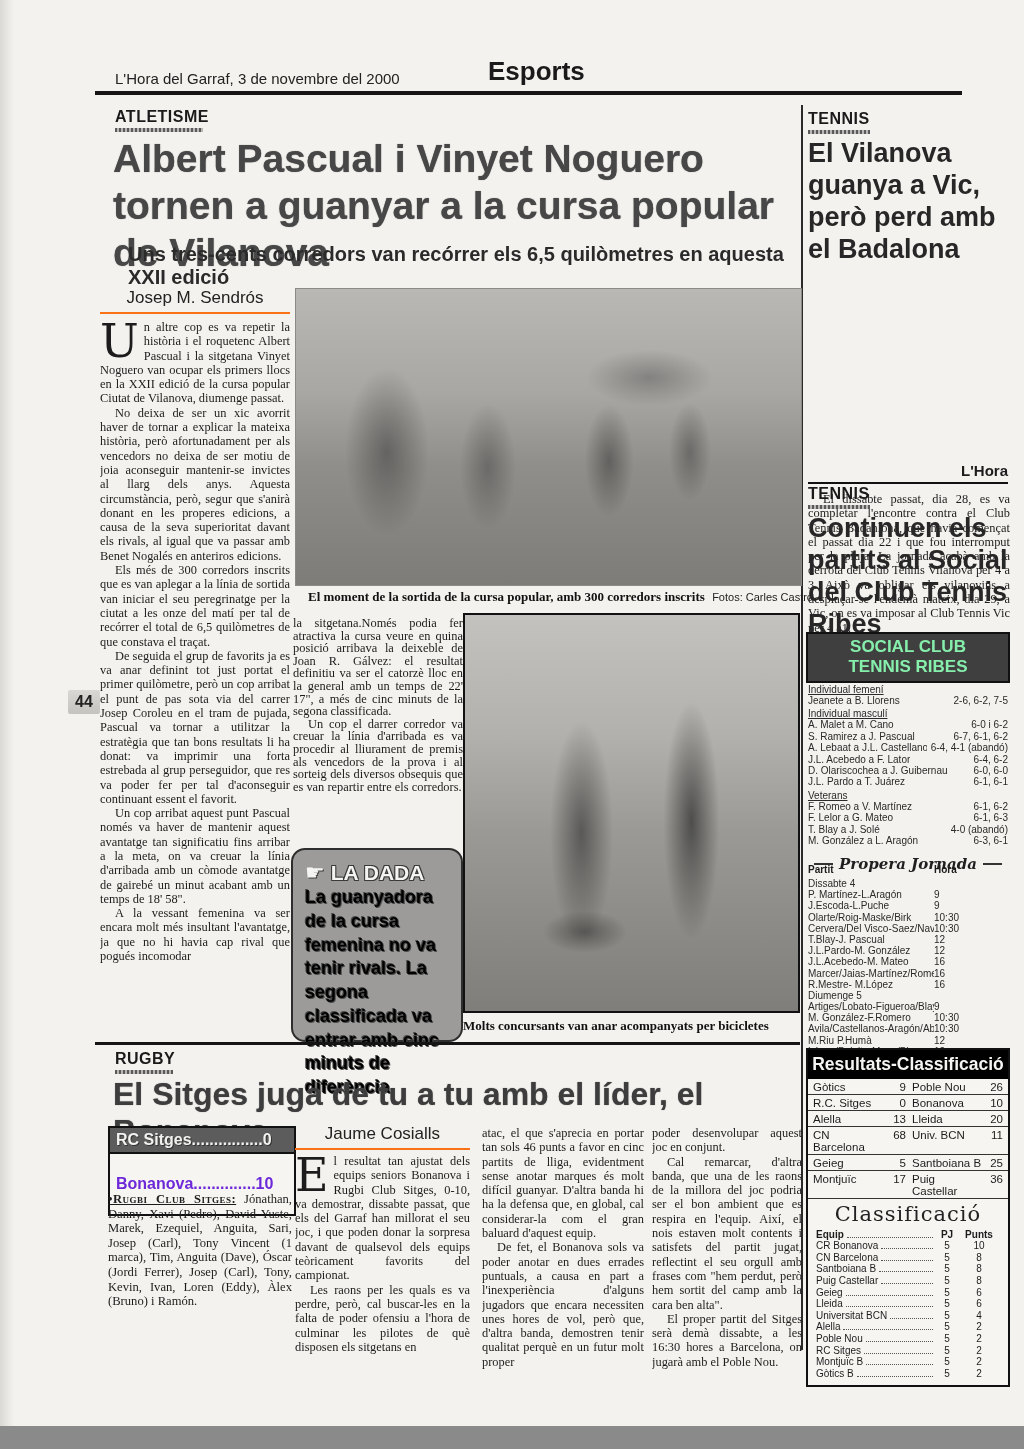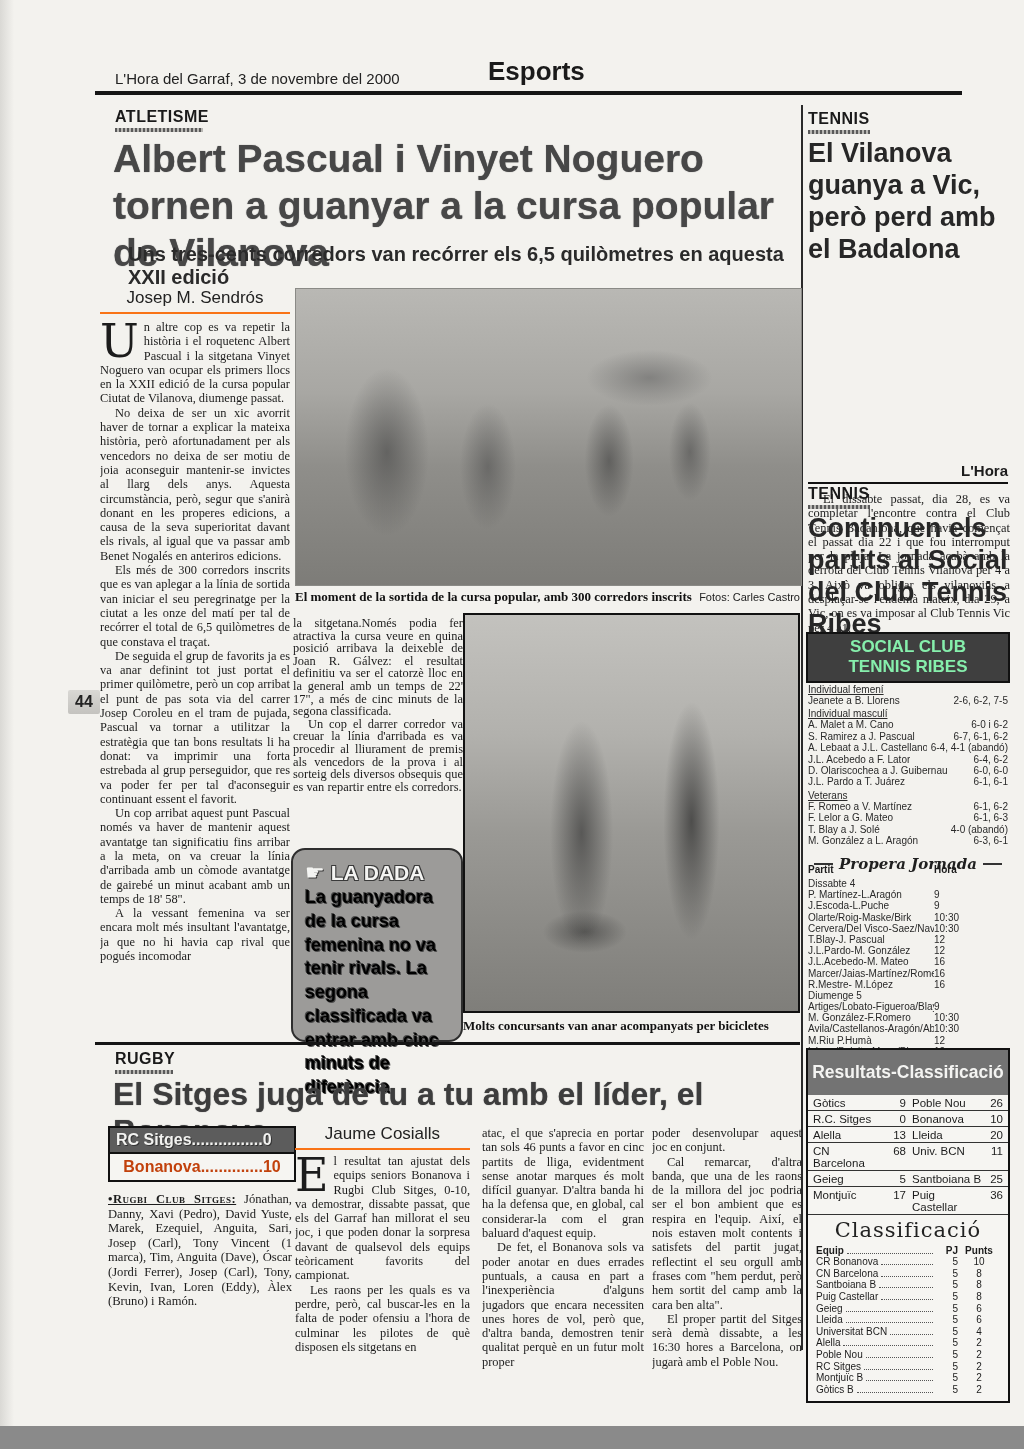--- a/index.html
+++ b/index.html
@@ -57,37 +57,37 @@
   .jornada-title .dash{flex:1;border-top:2px solid #333;margin:0 6px;}
   .j-head{display:flex;font-family:"Liberation Sans",sans-serif;font-weight:bold;font-size:10px;height:13px;}
   .j-list{font-family:"Liberation Sans",sans-serif;font-size:10px;color:#2a2a2a;}
   .j-day{height:11.2px;}
   .j-row{display:flex;height:11.2px;}
   .j-row .n,.j-head .n{flex:1;white-space:nowrap;overflow:hidden;}
   .j-row .t,.j-head .t{width:42px;margin-right:32px;text-align:left;}
   
   .scorebox{border:2px solid #111;font-family:"Liberation Sans",sans-serif;font-weight:bold;font-size:16px;}
   .scorebox .t1{background:#5c5c5c;color:#f2f2f0;padding:3px 6px;text-shadow:1px 1px 0 #333;}
-  .scorebox .t2{background:#f6f5f2;color:#c2410c;padding:4px 6px;border-top:2px solid #111;text-align:center;}
+  .scorebox .t2{background:#f6f5f2;color:#6d28d9;padding:21px 6px;border-top:2px solid #111;}
   .lineup{font-size:12.6px;line-height:14.6px;text-align:justify;}
   .lineup .lbl{font-weight:bold;font-variant:small-caps;text-decoration:underline;letter-spacing:.5px;}
   
   .resbox{border:2px solid #111;background:#f6f5f2;box-sizing:border-box;}
-  .resbox-head{background:#737373;color:#f4f4f2;font-family:"Liberation Sans",sans-serif;font-weight:bold;
-        font-size:17.5px;text-align:center;padding:12px 0;}
+  .resbox-head{background:#000000;color:#f4f4f2;font-family:"Liberation Sans",sans-serif;font-weight:bold;
+        font-size:17.5px;text-align:center;padding:4px 0;}
   .res-rows{font-family:"Liberation Sans",sans-serif;font-size:11.5px;}
   .res-row{display:flex;border-bottom:1px solid #333;padding:1.5px 5px;}
   .res-row .a{flex:1.25;}.res-row .b{width:22px;text-align:right;padding-right:6px;}
   .res-row .c{flex:1.25;}.res-row .d{width:20px;text-align:right;}
   .clf-title{font-family:"DejaVu Serif",serif;font-size:21px;text-align:center;letter-spacing:1px;color:#222;margin:3px 0 2px;}
   .clf{font-family:"Liberation Sans",sans-serif;font-size:10px;padding:0 8px 6px;}
   .clf-row{display:flex;align-items:flex-end;height:11.6px;}
   .clf-row .n{white-space:nowrap;}
   .clf-row .dots{flex:1;border-bottom:1px dotted #555;margin:0 3px 2px;}
-  .clf-row .pj{width:22px;text-align:right;}
+  .clf-row .pj{width:22px;text-align:center;}
   .clf-row .pt{width:42px;text-align:center;}
   .clf-head{font-weight:bold;}
   .pagenum{font-family:"Liberation Sans",sans-serif;font-weight:bold;font-size:16px;color:#222;
         background:linear-gradient(180deg,#d9d8d4,#c4c3bf);padding:3px 7px;border-radius:2px;}
 </style>
 </head>
 <body>
 
 <div id="page">
 
@@ -117,21 +117,21 @@
   </div>
 
   <div class="abs photo" style="left:295px;top:288px;width:505px;height:296px;border:1px solid #8a8a86;
        background:
          radial-gradient(60px 120px at 18% 55%, rgba(60,60,60,.55), rgba(60,60,60,0) 70%),
          radial-gradient(40px 90px at 38% 60%, rgba(70,70,70,.5), rgba(70,70,70,0) 70%),
          radial-gradient(35px 80px at 62% 58%, rgba(50,50,50,.5), rgba(50,50,50,0) 70%),
          radial-gradient(30px 70px at 78% 55%, rgba(65,65,65,.5), rgba(65,65,65,0) 70%),
          radial-gradient(90px 40px at 70% 30%, rgba(90,90,90,.5), rgba(90,90,90,0) 70%),
          linear-gradient(180deg,#b9b8b4 0%,#a8a7a3 35%,#8f8e8a 60%,#7d7c78 100%);"></div>
-  <div class="abs" style="left:295px;top:589px;width:505px;display:flex;justify-content:space-between;align-items:baseline;">
+  <div class="abs" style="left:308px;top:589px;width:505px;display:flex;justify-content:space-between;align-items:baseline;">
     <span class="caption">El moment de la sortida de la cursa popular, amb 300 corredors inscrits</span>
     <span class="credit">Fotos: Carles Castro</span>
   </div>
 
   <div class="abs bodytext tight" style="left:293px;top:617px;width:170px;height:230px;">
     <p>la sitgetana.Només podia fer atractiva la cursa veure en quina posició arribava la deixeble de Joan R. Gálvez: el resultat definitiu va ser el catorzè lloc en la general amb un temps de 22' 17", a més de cinc minuts de la segona classificada.</p>
     <p class="ind">Un cop el darrer corredor va creuar la línia d'arribada es va procedir al lliurament de premis als vencedors de la prova i al sorteig dels diversos obsequis que es van repartir entre els corredors.</p>
   </div>
 
   <div class="abs ladada" style="left:291px;top:848px;width:172px;height:194px;">

